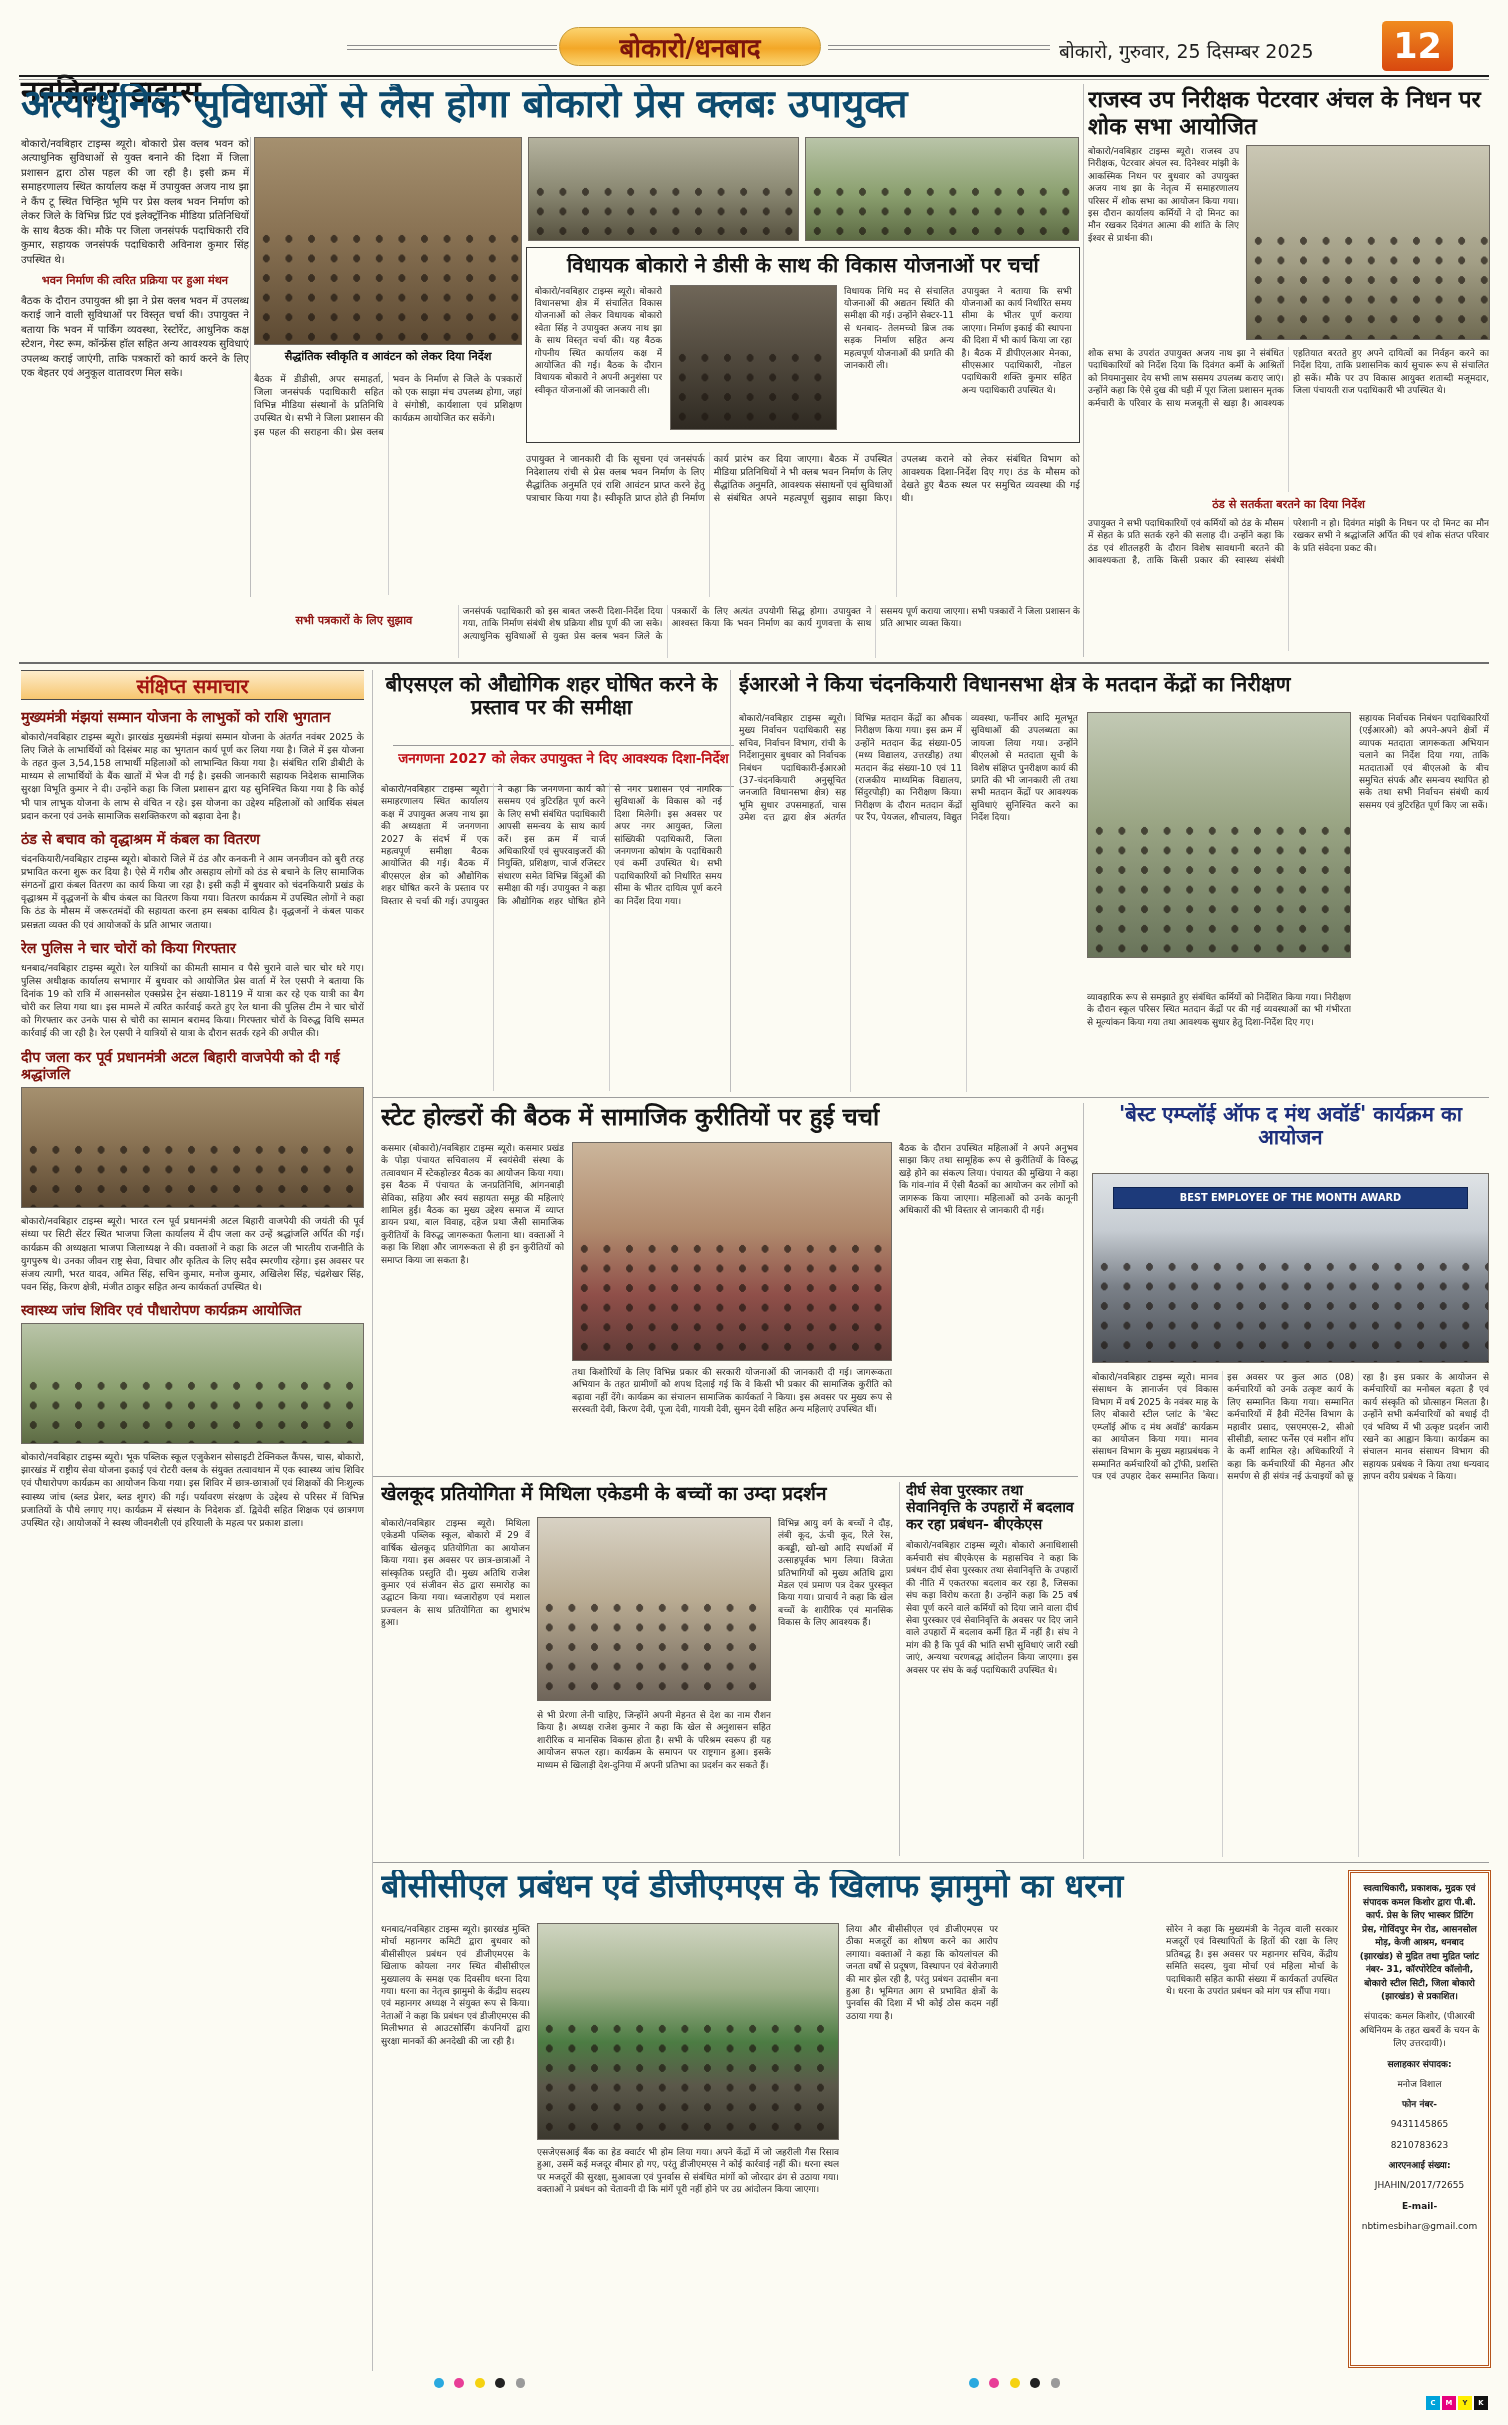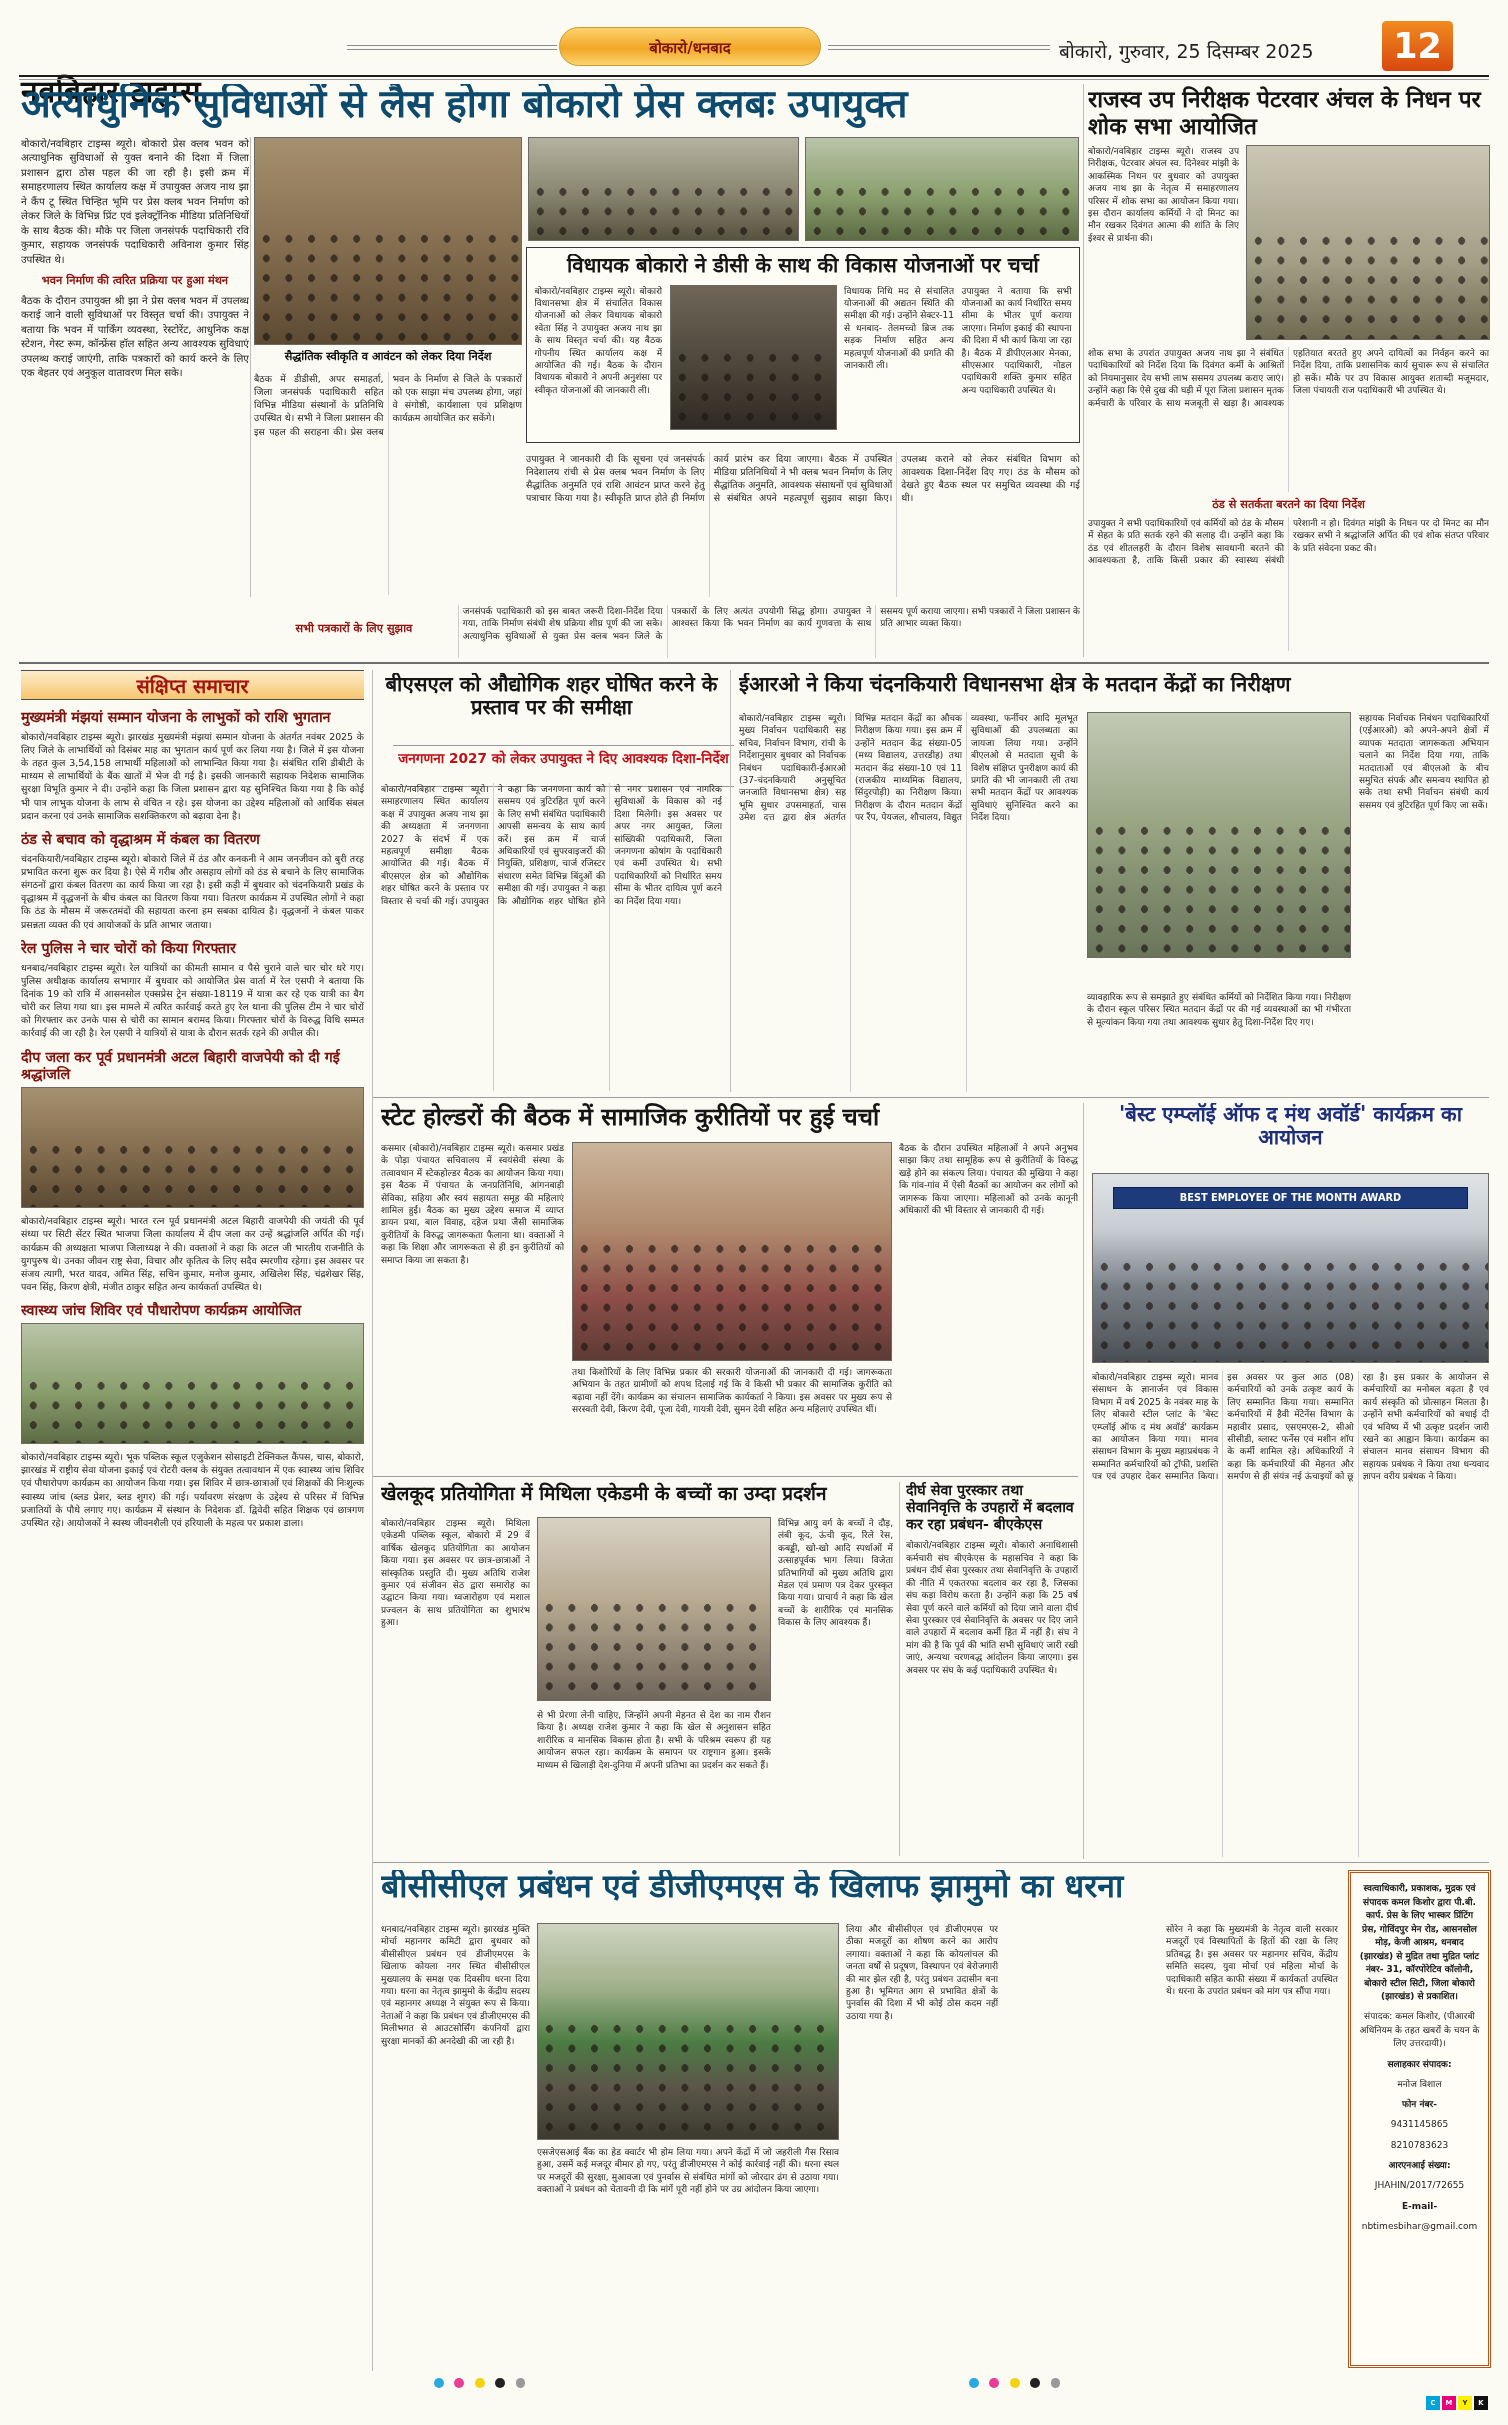--- a/index.html
+++ b/index.html
@@ -4,21 +4,21 @@
 <style>
 *{box-sizing:border-box;margin:0;padding:0;}
 html,body{background:#8f8f8f;}
 .sheet{position:relative;width:1508px;height:2426px;background:#fcfbf3;color:#1b1b1b;
   font-family:"DejaVu Sans","Liberation Sans",sans-serif;overflow:hidden;margin:0 auto;}
 .abs{position:absolute;}
 .clip{overflow:hidden;}
 .masthead{font-size:30px;font-weight:bold;color:#101010;letter-spacing:0.8px;}
 .section-tab{background:linear-gradient(180deg,#fbd36e,#f3a727 55%,#fbd36e);border:0.8px solid #c79a38;
   border-radius:19.6px;display:flex;align-items:center;justify-content:center;
-  font-size:15px;font-weight:bold;color:#7d150c;}
+  font-size:26px;font-weight:bold;color:#7d150c;}
 .dateline{font-size:19px;color:#1f1f1f;font-weight:500;}
 .pagenum{background:linear-gradient(180deg,#f08b1f,#d8480f);color:#fff;font-size:35px;font-weight:bold;
   display:flex;align-items:center;justify-content:center;border-radius:4.5px;}
 .dbl-line{height:4.5px;border-top:1.1px solid #8c8c8c;border-bottom:1.1px solid #8c8c8c;}
 .rule-h{background:#1d1d1d;height:2.3px;}
 .rule-h.thin{height:0.8px;background:#9d9d9d;}
 .rule-v{width:0.8px;background:#bcbcbc;}
 .headline-xl{font-size:39px;line-height:1.05;font-weight:bold;color:#0c4a6e;}
 .headline-lg{font-size:22.6px;line-height:1.18;font-weight:bold;color:#151515;}
 .headline-md{font-size:20.4px;line-height:1.15;font-weight:bold;color:#151515;}
@@ -110,21 +110,21 @@
       </div>
       <div class="body-text xsmall clip" style="width:112px;">विधायक निधि मद से संचालित योजनाओं की अद्यतन स्थिति की समीक्षा की गई। उन्होंने सेक्टर-11 से धनबाद- तेलमच्चो ब्रिज तक सड़क निर्माण सहित अन्य महत्वपूर्ण योजनाओं की प्रगति की जानकारी ली।</div>
       <div class="body-text xsmall clip" style="width:112px;">उपायुक्त ने बताया कि सभी योजनाओं का कार्य निर्धारित समय सीमा के भीतर पूर्ण कराया जाएगा। निर्माण इकाई की स्थापना की दिशा में भी कार्य किया जा रहा है। बैठक में डीपीएलआर मेनका, सीएसआर पदाधिकारी, नोडल पदाधिकारी शक्ति कुमार सहित अन्य पदाधिकारी उपस्थित थे।</div>
     </div>
   </div>
 
   <div class="abs body-text small cols3 clip" style="left:526px;top:452px;width:554px;height:145px;">उपायुक्त ने जानकारी दी कि सूचना एवं जनसंपर्क निदेशालय रांची से प्रेस क्लब भवन निर्माण के लिए सैद्धांतिक अनुमति एवं राशि आवंटन प्राप्त करने हेतु पत्राचार किया गया है। स्वीकृति प्राप्त होते ही निर्माण कार्य प्रारंभ कर दिया जाएगा। बैठक में उपस्थित मीडिया प्रतिनिधियों ने भी क्लब भवन निर्माण के लिए सैद्धांतिक अनुमति, आवश्यक संसाधनों एवं सुविधाओं से संबंधित अपने महत्वपूर्ण सुझाव साझा किए। उपलब्ध कराने को लेकर संबंधित विभाग को आवश्यक दिशा-निर्देश दिए गए। ठंड के मौसम को देखते हुए बैठक स्थल पर समुचित व्यवस्था की गई थी।</div>
 
   <div class="abs clip" style="left:254px;top:605px;width:826px;height:53px;">
     <div class="body-text xsmall cols4" style="height:53px;">
-      <div class="inline-subhead" style="margin-top:16px;">सभी पत्रकारों के लिए सुझाव</div>
+      <div class="inline-subhead" style="margin-top:8px;">सभी पत्रकारों के लिए सुझाव</div>
       <span>जनसंपर्क पदाधिकारी को इस बाबत जरूरी दिशा-निर्देश दिया गया, ताकि निर्माण संबंधी शेष प्रक्रिया शीघ्र पूर्ण की जा सके। अत्याधुनिक सुविधाओं से युक्त प्रेस क्लब भवन जिले के पत्रकारों के लिए अत्यंत उपयोगी सिद्ध होगा। उपायुक्त ने आश्वस्त किया कि भवन निर्माण का कार्य गुणवत्ता के साथ ससमय पूर्ण कराया जाएगा। सभी पत्रकारों ने जिला प्रशासन के प्रति आभार व्यक्त किया।</span>
     </div>
   </div>
 
   <div class="abs rule-v" style="left:250px;top:137px;height:460px;"></div>
   <div class="abs rule-v" style="left:1083px;top:84px;height:573px;"></div>
 
   <h2 class="abs headline-lg clip" style="left:1088px;top:86px;width:401px;height:54px;">राजस्व उप निरीक्षक पेटरवार अंचल के निधन पर शोक सभा आयोजित</h2>
   <div class="abs body-text xsmall clip" style="left:1088px;top:145px;width:151px;height:195px;">बोकारो/नवबिहार टाइम्स ब्यूरो। राजस्व उप निरीक्षक, पेटरवार अंचल स्व. दिनेश्वर मांझी के आकस्मिक निधन पर बुधवार को उपायुक्त अजय नाथ झा के नेतृत्व में समाहरणालय परिसर में शोक सभा का आयोजन किया गया। इस दौरान कार्यालय कर्मियों ने दो मिनट का मौन रखकर दिवंगत आत्मा की शांति के लिए ईश्वर से प्रार्थना की।</div>
   <div class="abs photo ph-outdoor" style="left:1246px;top:145px;width:244px;height:195px;">

